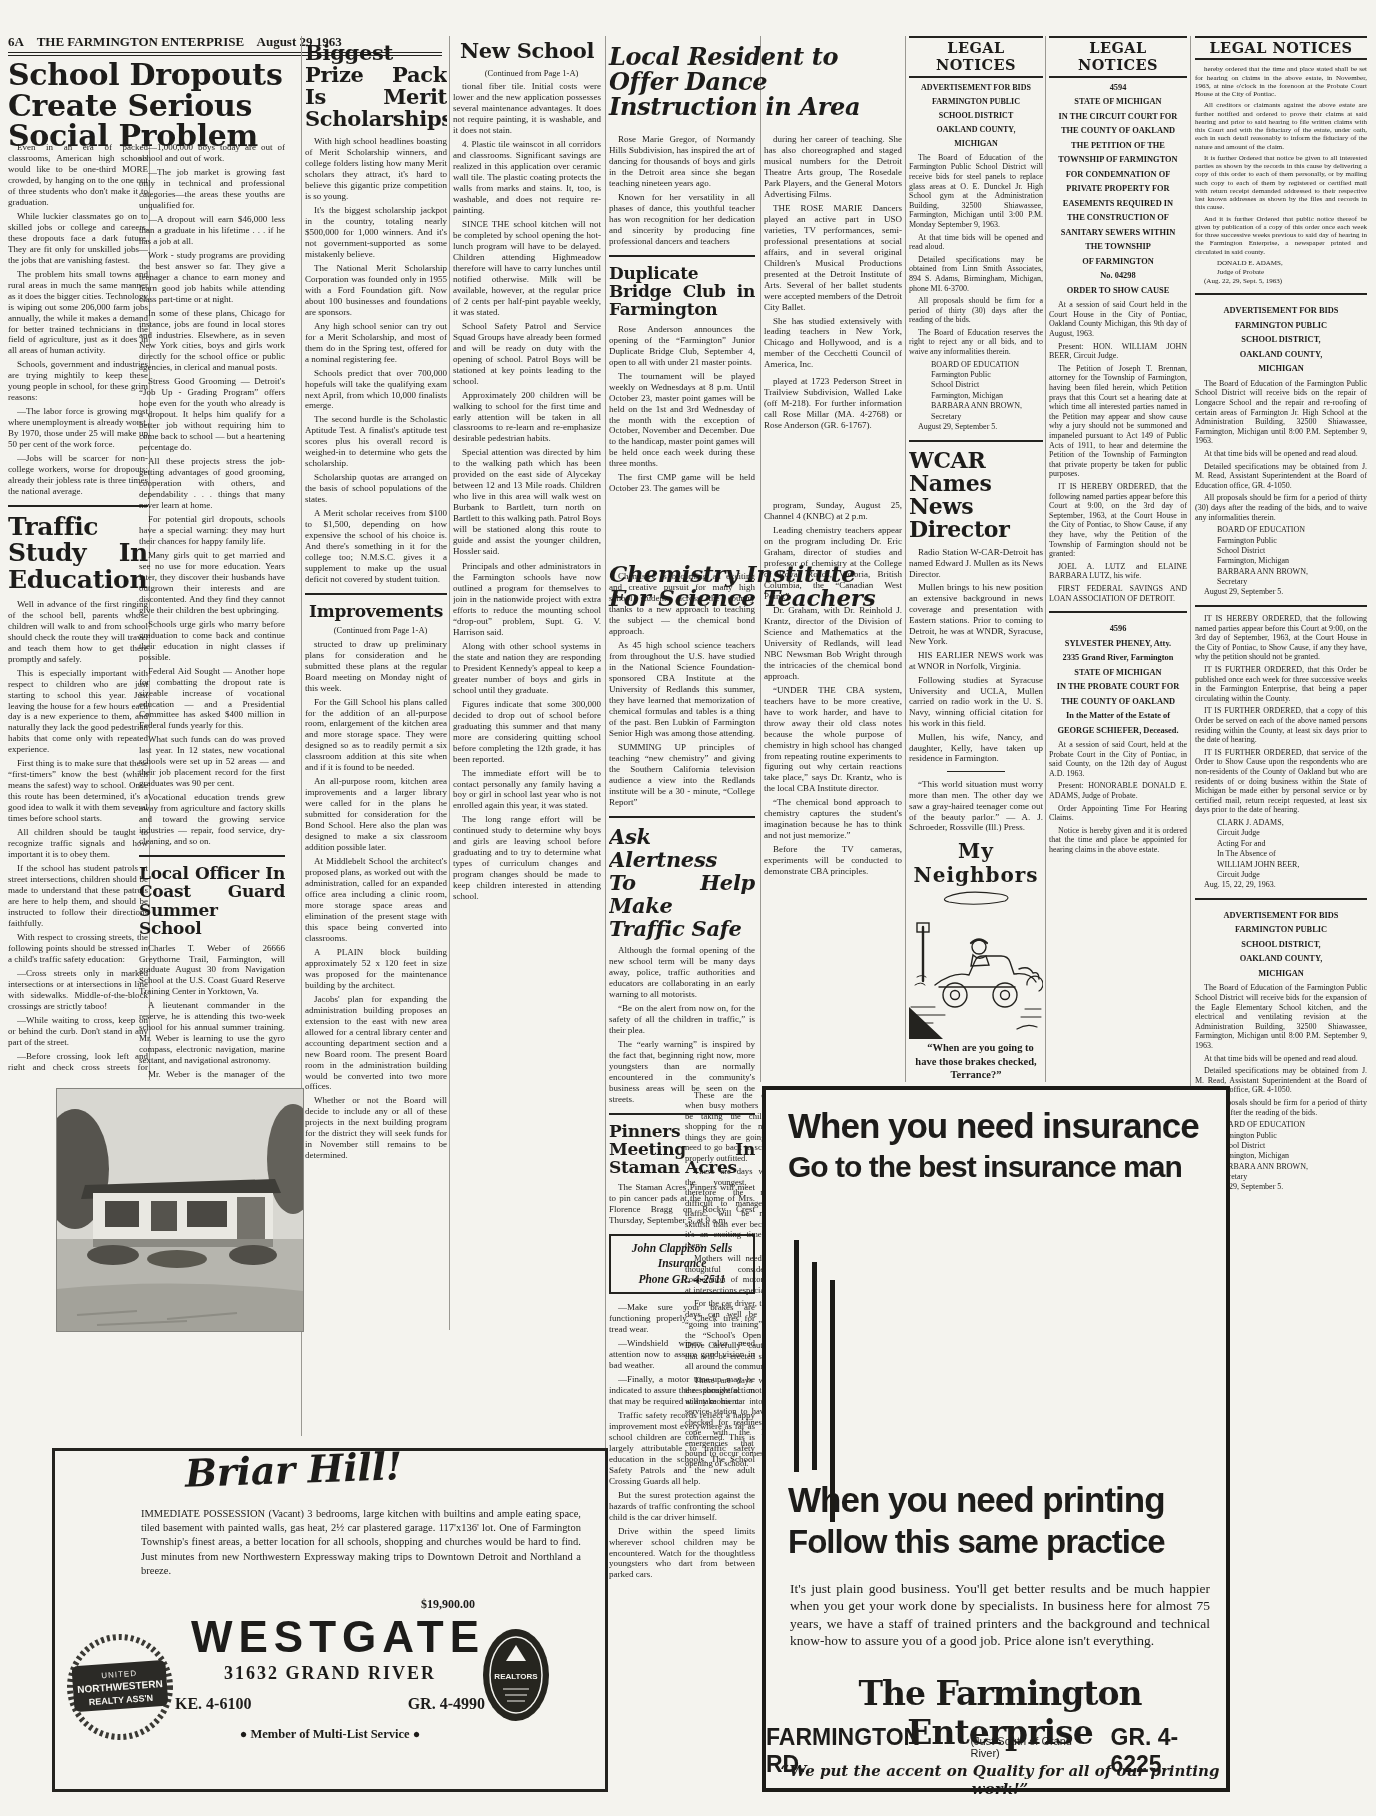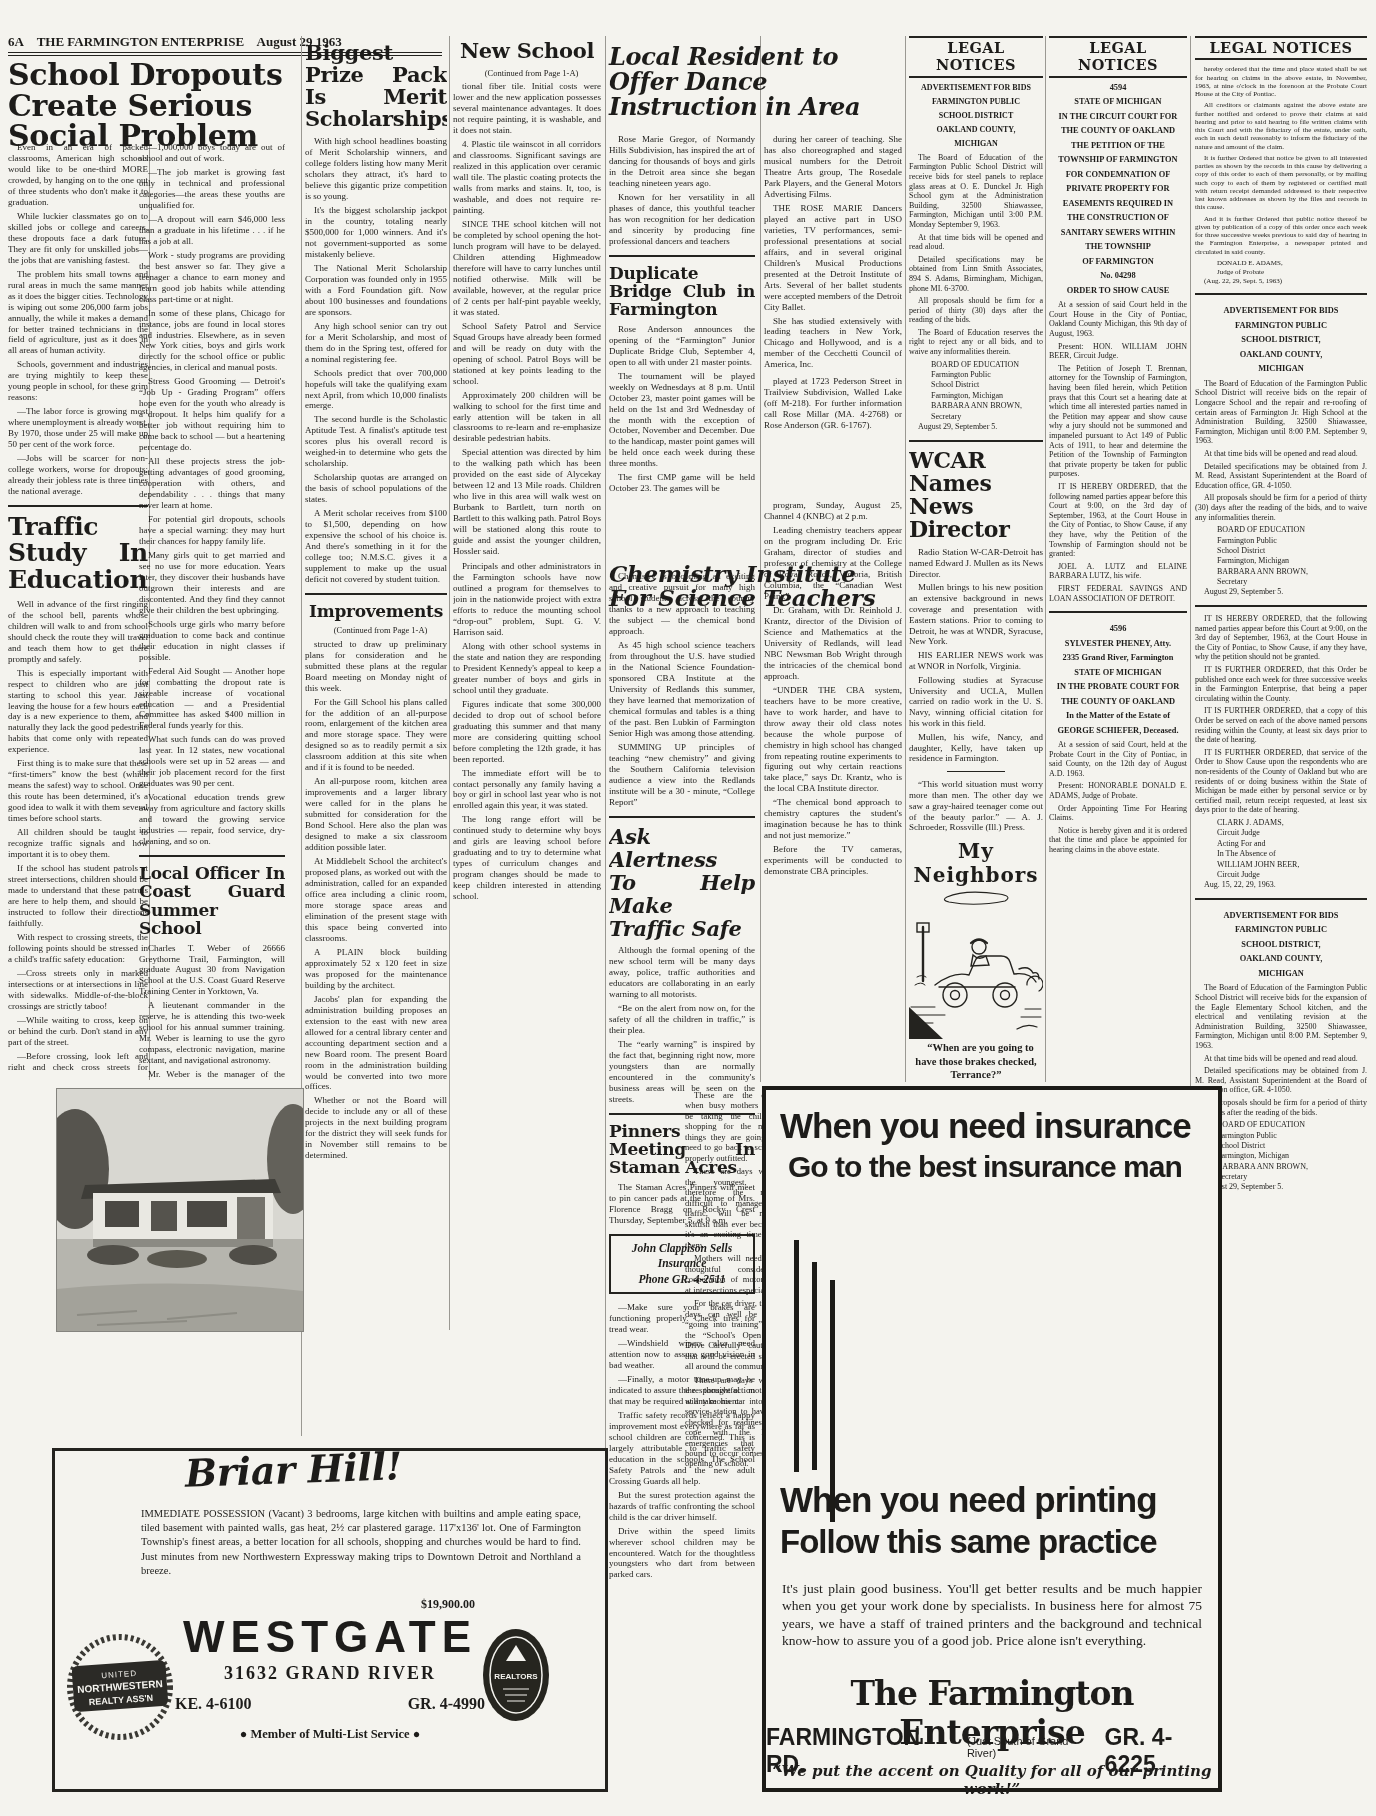--- a/index.html
+++ b/index.html
@@ -20,21 +20,21 @@
   .mini-rule{width:58px;border-top:1.5px solid #24231f;margin:7px auto;}
   .cont-line{text-align:center;font-size:8.5px;margin:0 0 4px;text-indent:0;}
   .legal-header{border-top:2.5px solid #24231f;border-bottom:2.5px solid #24231f;
       font-family:"DejaVu Serif",serif;font-weight:bold;font-size:14.5px;
       text-align:center;padding:1px 0 2px;margin-bottom:5px;letter-spacing:.5px;}
   .caps p{text-align:center;font-weight:bold;text-indent:0;margin:4px;line-height:1.25;}
   .sig p{text-align:left;text-indent:0;margin:0;padding-left:22px;line-height:1.3;}
   .datefoot{text-indent:0;margin-top:2px;}
   .vrule{position:absolute;width:1px;background:#9a9892;}
   .center{text-align:center;text-indent:0;}
-  .adsans{font-family:"Liberation Sans",sans-serif;}
+  .adsans{font-family:"Liberation Sans",sans-serif;padding-left:8px;}
   .boxed{border:2.5px solid #24231f;text-align:center;font-weight:bold;font-style:italic;
          font-size:11.5px;line-height:1.35;padding:5px 2px;margin-top:8px;}
   .boxed p{text-indent:0;margin:0;}
   .spacer{width:100%;}
   svg{display:block;}
 </style>
 </head>
 <body>
 
 <div id="sheet">
@@ -456,21 +456,21 @@
         <ellipse cx="35" cy="48" rx="26" ry="38" fill="none" stroke="#f4f3ee" stroke-width="1.5"></ellipse>
         <polygon points="35,18 45,34 25,34" fill="#f4f3ee"></polygon>
         <text x="35" y="52" text-anchor="middle" fill="#f4f3ee" font-family="Liberation Sans,sans-serif" font-weight="bold" font-size="8">REALTORS</text>
         <path d="M22 62 l26 0 M24 68 l22 0 M26 74 l18 0" stroke="#f4f3ee" stroke-width="1"></path>
       </svg>
     </div>
   </div>
 
   <div class="adsans" style="position:absolute;left:762px;top:1086px;width:452px;height:698px;border:4px solid #1c1b17;background:#f4f3ee;">
     <div style="margin:18px 14px 0;font-weight:bold;font-size:35px;letter-spacing:-1px;line-height:1.05;">When you need insurance</div>
-    <div style="margin:6px 22px 0;font-weight:bold;font-size:30px;letter-spacing:-1px;line-height:1.05;">Go to the best insurance man</div>
+    <div style="margin:6px 14px 0;font-weight:bold;font-size:30px;letter-spacing:-1px;line-height:1.05;">Go to the best insurance man</div>
     <div style="position:absolute;left:28px;top:150px;width:5px;height:232px;background:#1c1b17;"></div>
     <div style="position:absolute;left:46px;top:172px;width:5px;height:208px;background:#1c1b17;"></div>
     <div style="position:absolute;left:64px;top:190px;width:5px;height:242px;background:#1c1b17;"></div>
     <div style="margin:300px 14px 0;font-weight:bold;font-size:35px;letter-spacing:-1px;line-height:1.05;">When you need printing</div>
     <div style="margin:6px 14px 0;font-weight:bold;font-size:33px;letter-spacing:-1px;line-height:1.05;">Follow this same practice</div>
     <p style="margin:20px 16px 0;font-family:'Liberation Serif',serif;font-size:13.5px;line-height:1.3;text-align:justify;">It's just plain good business.  You'll get better results and be much happier when you get your work done by specialists.  In business here for almost 75 years, we have a staff of trained printers and the background and technical know-how to assure you of a good job.  Price alone isn't everything.</p>
     <div class="hl" style="margin:24px 0 0;text-align:center;font-size:33px;letter-spacing:-1px;">The Farmington Enterprise</div>
     <div style="margin:10px 0 0;text-align:center;font-family:'DejaVu Serif',serif;font-weight:bold;font-style:italic;font-size:15px;">“We put the accent on Quality for all of our printing work!”</div>
     <div style="position:absolute;left:0;bottom:10px;width:100%;display:flex;align-items:baseline;justify-content:center;gap:10px;">
       <span style="font-weight:bold;font-size:23px;">FARMINGTON RD.</span>

